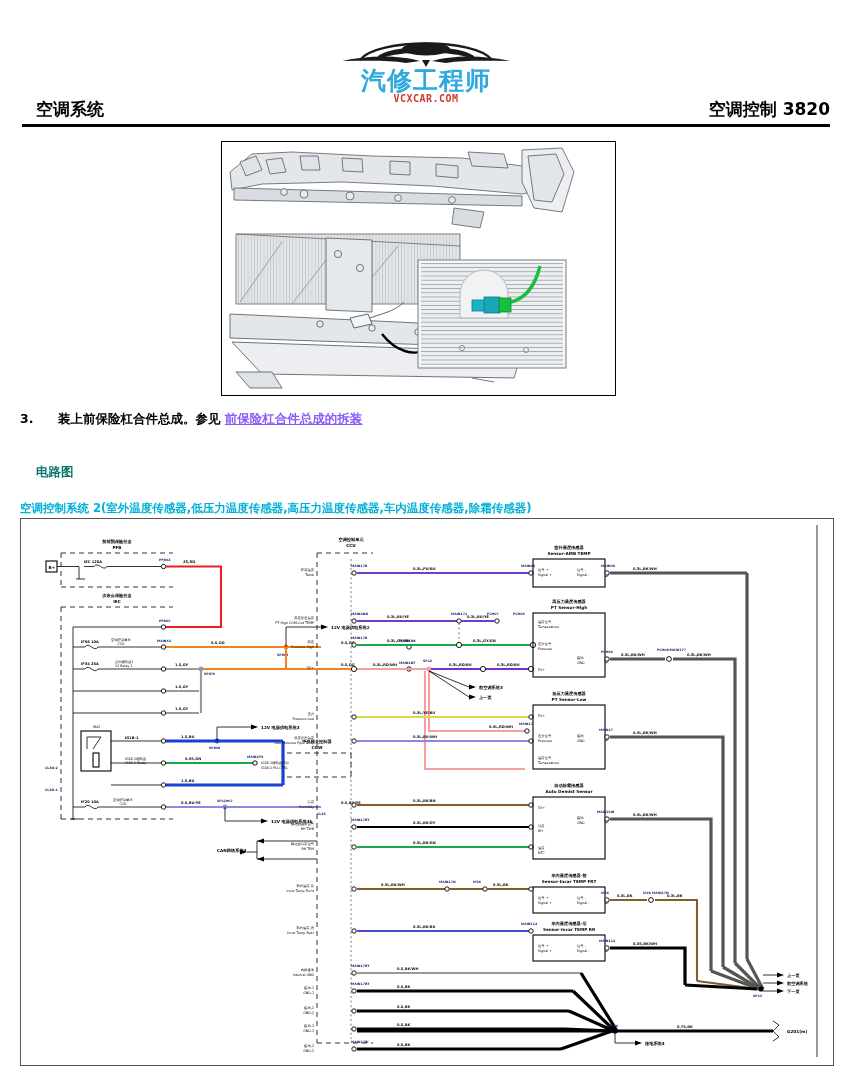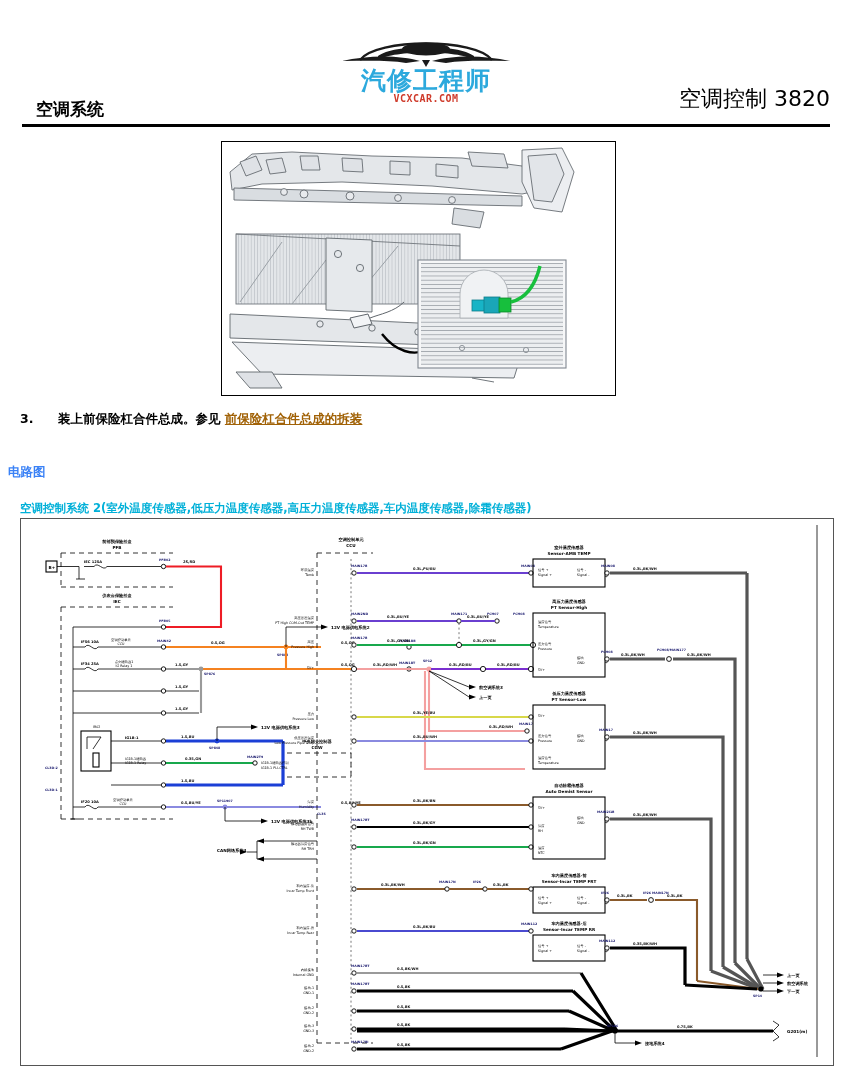--- a/index.html
+++ b/index.html
@@ -11,36 +11,36 @@
   
   .logo-wrap{position:absolute;left:326px;top:28px;width:200px;height:78px;
     display:flex;flex-direction:column;align-items:center;justify-content:center;}
   .logo-car{width:176px;height:40px;display:block;}
   .logo-cn{font-family:"DejaVu Sans",sans-serif;font-weight:bold;font-size:25px;
     letter-spacing:1px;color:#2ca9dd;line-height:1;margin-top:-2px;}
   .logo-en{font-family:"DejaVu Sans Mono",monospace;font-weight:bold;font-size:10px;
     letter-spacing:.5px;color:#cf3b2b;line-height:1;margin-top:1px;}
   .hdr-left{position:absolute;left:22px;top:98px;font-size:17px;font-weight:bold;
     font-family:"DejaVu Sans",sans-serif;margin-left:14px;}
-  .hdr-right{position:absolute;right:22px;top:84px;font-size:22px;font-weight:normal;
+  .hdr-right{position:absolute;right:22px;top:98px;font-size:17px;font-weight:bold;
     font-family:"DejaVu Sans",sans-serif;white-space:nowrap;}
   .hdr-rule{position:absolute;left:22px;top:124px;width:808px;height:3px;background:#000;}
 
   
   .figure{position:absolute;left:221px;top:141px;width:393px;height:253px;
     border:1px solid #000;background:#fff;overflow:hidden;}
 
   
   .step{position:absolute;left:20px;top:411px;font-size:12.5px;font-weight:bold;
     font-family:"DejaVu Sans",sans-serif;white-space:nowrap;}
   .step .num{display:inline-block;width:38px;}
-  .step .lnk{color:#a16207;font-weight:bold;}
-
-  .h-circuit{position:absolute;left:8px;top:464px;font-size:12.5px;font-weight:bold;
-    color:#3b82f6;font-family:"DejaVu Sans",sans-serif;}
+  .step .lnk{color:#8b5cf6;font-weight:bold;}
+
+  .h-circuit{position:absolute;left:36px;top:464px;font-size:12.5px;font-weight:bold;
+    color:#0f766e;font-family:"DejaVu Sans",sans-serif;}
   .h-sub{position:absolute;left:20px;top:492px;font-size:11.5px;font-weight:bold;
     color:#00b0d8;font-family:"DejaVu Sans",sans-serif;white-space:nowrap;margin-top:9px;}
 
   
   .diagram{position:absolute;left:20px;top:518px;width:812px;height:546px;
     border:1px solid #555;background:#fff;overflow:hidden;}
   .diagram svg{display:block;}
 </style>
 </head>
 <body>

